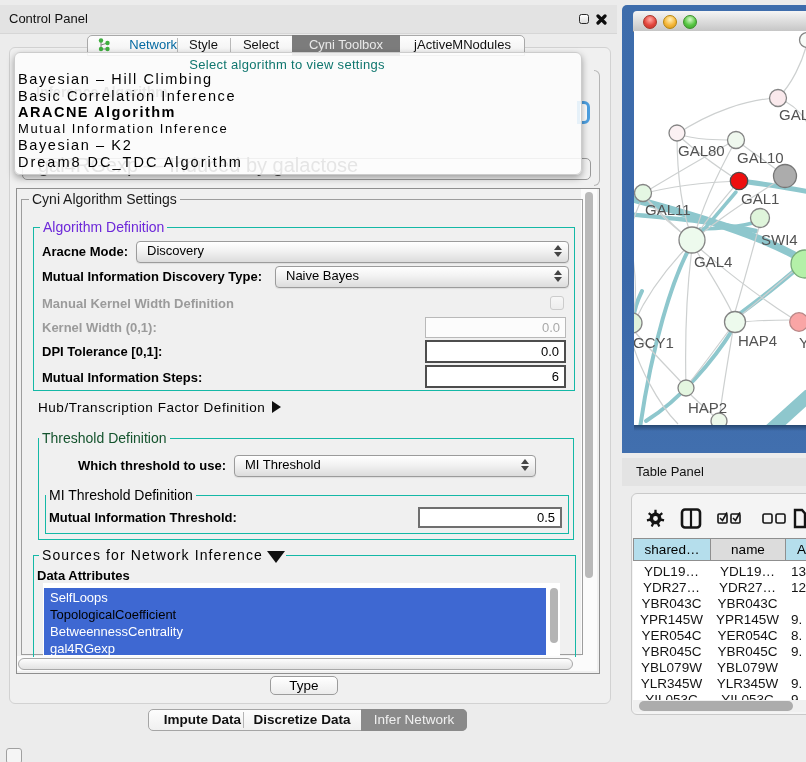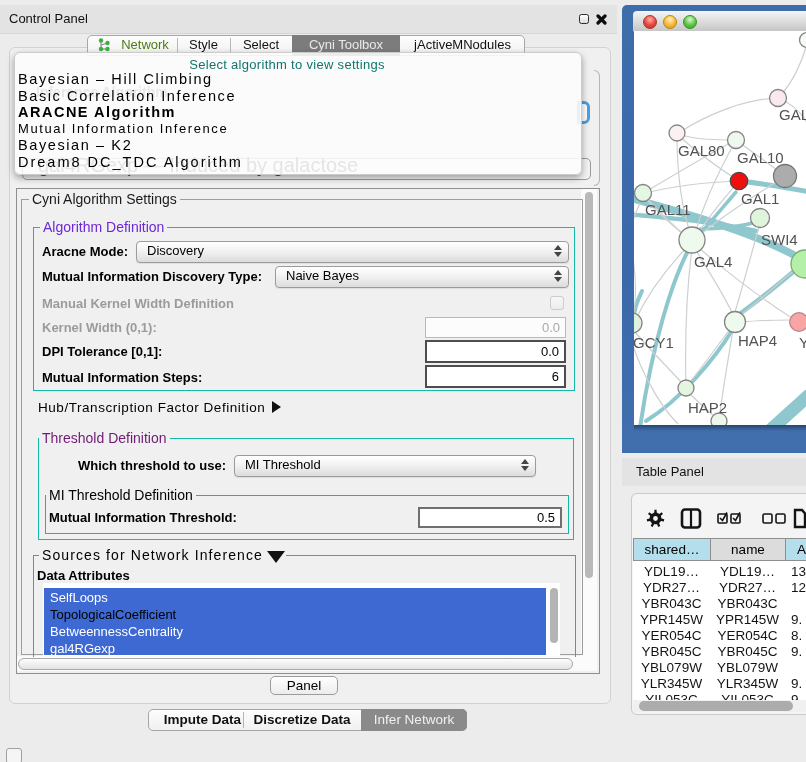--- a/index.html
+++ b/index.html
@@ -33,21 +33,21 @@
 <div class="abs" style="left:177px;top:38px;width:1px;height:15px;background:#b9b9b9"></div>
 <div class="abs" style="left:230px;top:38px;width:1px;height:15px;background:#b9b9b9"></div>
 <div class="abs" style="left:292px;top:35px;width:108px;height:21px;background:#7c7c7c"></div>
 <svg class="abs" style="left:98px;top:38px" width="13" height="14" viewBox="0 0 13 14">
     <path d="M3 3 L3 11 M3 7 L9.5 5 M3 11 L9.5 11" stroke="#7f7f7f" stroke-width="1" fill="none"></path>
     <circle cx="3" cy="2.5" r="2.2" fill="#3fae3f"></circle>
     <circle cx="9.5" cy="5" r="2.2" fill="#3fae3f"></circle>
     <circle cx="3" cy="11" r="2.2" fill="#3fae3f"></circle>
     <circle cx="9.5" cy="11" r="2.2" fill="#3fae3f"></circle>
 </svg>
-<div class="abs" style="left:113px;top:35px;width:64px;height:21px;line-height:20px;font-size:13px;text-align:center;color:#4d7c0f">Network</div>
+<div class="abs" style="left:113px;top:35px;width:64px;height:21px;line-height:20px;font-size:13px;text-align:right;color:#0369a1">Network</div>
 <div class="abs" style="left:177px;top:35px;width:53px;height:21px;line-height:20px;font-size:13px;text-align:center;color:#111">Style</div>
 <div class="abs" style="left:230px;top:35px;width:62px;height:21px;line-height:20px;font-size:13px;text-align:center;color:#111">Select</div>
 <div class="abs" style="left:292px;top:35px;width:108px;height:21px;line-height:20px;font-size:13px;text-align:center;color:#e9e9e9">Cyni Toolbox</div>
 <div class="abs" style="left:400px;top:35px;width:125px;height:21px;line-height:20px;font-size:13px;text-align:center;color:#111">jActiveMNodules</div>
 
 <div class="abs" style="left:16px;top:188px;width:582px;height:484px;background:#f0f0f0;border:1px solid #8f8f8f"></div>
 
 <div class="abs" style="left:581px;top:189px;width:16px;height:467px;background:#fbfbfb"></div>
 <div class="abs" style="left:585px;top:192px;width:8px;height:386px;background:#b9b9b9;border-radius:4px"></div>
 
@@ -83,21 +83,21 @@
 <div class="tfd" style="left:425px;top:317px;width:141px;height:21px;line-height:19px">0.0</div>
 <div class="lbl b" style="left:42px;top:344px">DPI Tolerance [0,1]:</div>
 <div class="tf" style="left:425px;top:340px;width:141px;height:23px;line-height:19px">0.0</div>
 <div class="lbl b" style="left:42px;top:370px">Mutual Information Steps:</div>
 <div class="tf" style="left:425px;top:365px;width:141px;height:23px;line-height:19px">6</div>
 
 <div class="lbl" style="left:38px;top:400px;font-size:13.5px;letter-spacing:0.55px">Hub/Transcription Factor Definition</div>
 <div class="abs" style="left:272px;top:401px;width:0;height:0;border-top:6px solid transparent;border-bottom:6px solid transparent;border-left:9px solid #111"></div>
 
 <div class="grp" style="left:38px;top:438px;width:534px;height:100px">
-  <span class="gt" style="left:0;color:#701a75">Threshold Definition</span>
+  <span class="gt" style="left:0;color:#14532d">Threshold Definition</span>
 </div>
 <div class="lbl b" style="left:78px;top:458px">Which threshold to use:</div>
 <div class="combo" style="left:234px;top:455px;width:300px;height:20px">
     <span class="ct" style="line-height:18px">MI Threshold</span>
     <div class="ud" style="top:3px">
       <div class="u"></div>
       <div class="d"></div>
     </div>
   </div>
 
@@ -113,21 +113,21 @@
 <div class="abs" style="left:267px;top:551px;width:0;height:0;border-left:9px solid transparent;border-right:9px solid transparent;border-top:12px solid #111"></div>
 <div class="lbl b" style="left:37px;top:568px">Data Attributes</div>
 <div class="abs" style="left:43px;top:583px;width:517px;height:73px;background:#fff"></div>
 <div class="abs" style="left:44px;top:588px;width:502px;height:67px;background:#3e68d2"></div>
 <div class="lbl" style="left:50px;top:590px;color:#fff">SelfLoops</div>
 <div class="lbl" style="left:50px;top:607px;color:#000000">TopologicalCoefficient</div>
 <div class="lbl" style="left:50px;top:624px;color:#fff">BetweennessCentrality</div>
 <div class="lbl" style="left:50px;top:641px;color:#fff">gal4RGexp</div>
 <div class="abs" style="left:550px;top:588px;width:8px;height:55px;background:#b4b4b4;border-radius:4px"></div>
 
-<div class="abs" style="left:270px;top:676px;width:68px;height:19px;background:linear-gradient(#ffffff,#ececec);border:1px solid #9c9c9c;border-radius:5px;box-sizing:border-box;text-align:center;font-size:13.5px;line-height:18px">Panel</div>
+<div class="abs" style="left:270px;top:676px;width:68px;height:19px;background:linear-gradient(#ffffff,#ececec);border:1px solid #9c9c9c;border-radius:5px;box-sizing:border-box;text-align:center;font-size:13.5px;line-height:18px">Type</div>
 
 <div class="abs" style="left:148px;top:709px;width:319px;height:22px;background:linear-gradient(#fdfdfd,#f0f0f0);border:1px solid #a5a5a5;border-radius:5px;box-sizing:border-box"></div>
 <div class="abs" style="left:361px;top:709px;width:106px;height:22px;background:#8a8a8a;border-radius:0 5px 5px 0"></div>
 <div class="abs" style="left:243px;top:712px;width:1px;height:16px;background:#b5b5b5"></div>
 <div class="abs" style="left:155px;top:709px;width:95px;height:22px;line-height:21px;text-align:center;font-size:13.5px;font-weight:bold;color:#111">Impute Data</div>
 <div class="abs" style="left:243px;top:709px;width:118px;height:22px;line-height:21px;text-align:center;font-size:13.5px;font-weight:bold;color:#111">Discretize Data</div>
 <div class="abs" style="left:361px;top:709px;width:106px;height:22px;line-height:21px;text-align:center;font-size:13.5px;color:#f0f0f0">Infer Network</div>
 
 <div class="abs" style="left:6px;top:748px;width:14px;height:14px;background:#f5f5f5;border:1px solid #a0a0a0;border-radius:3px"></div>
 

